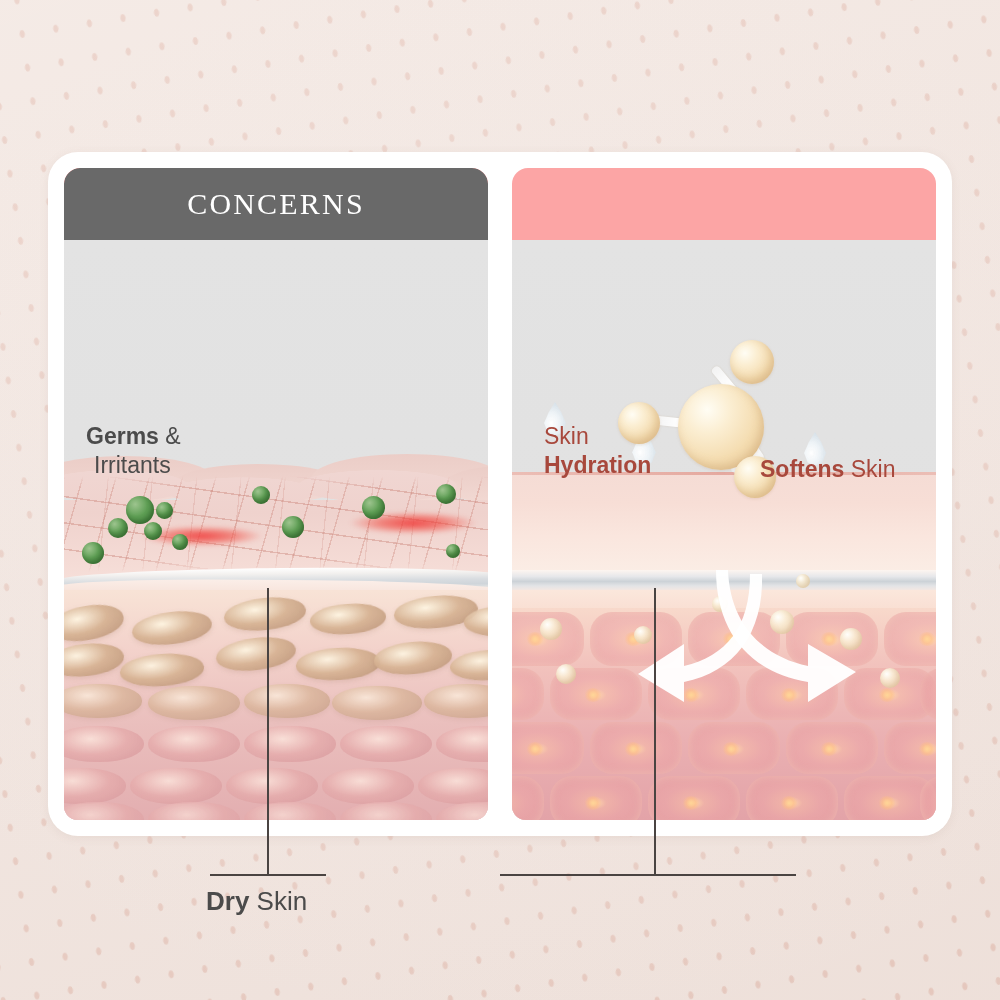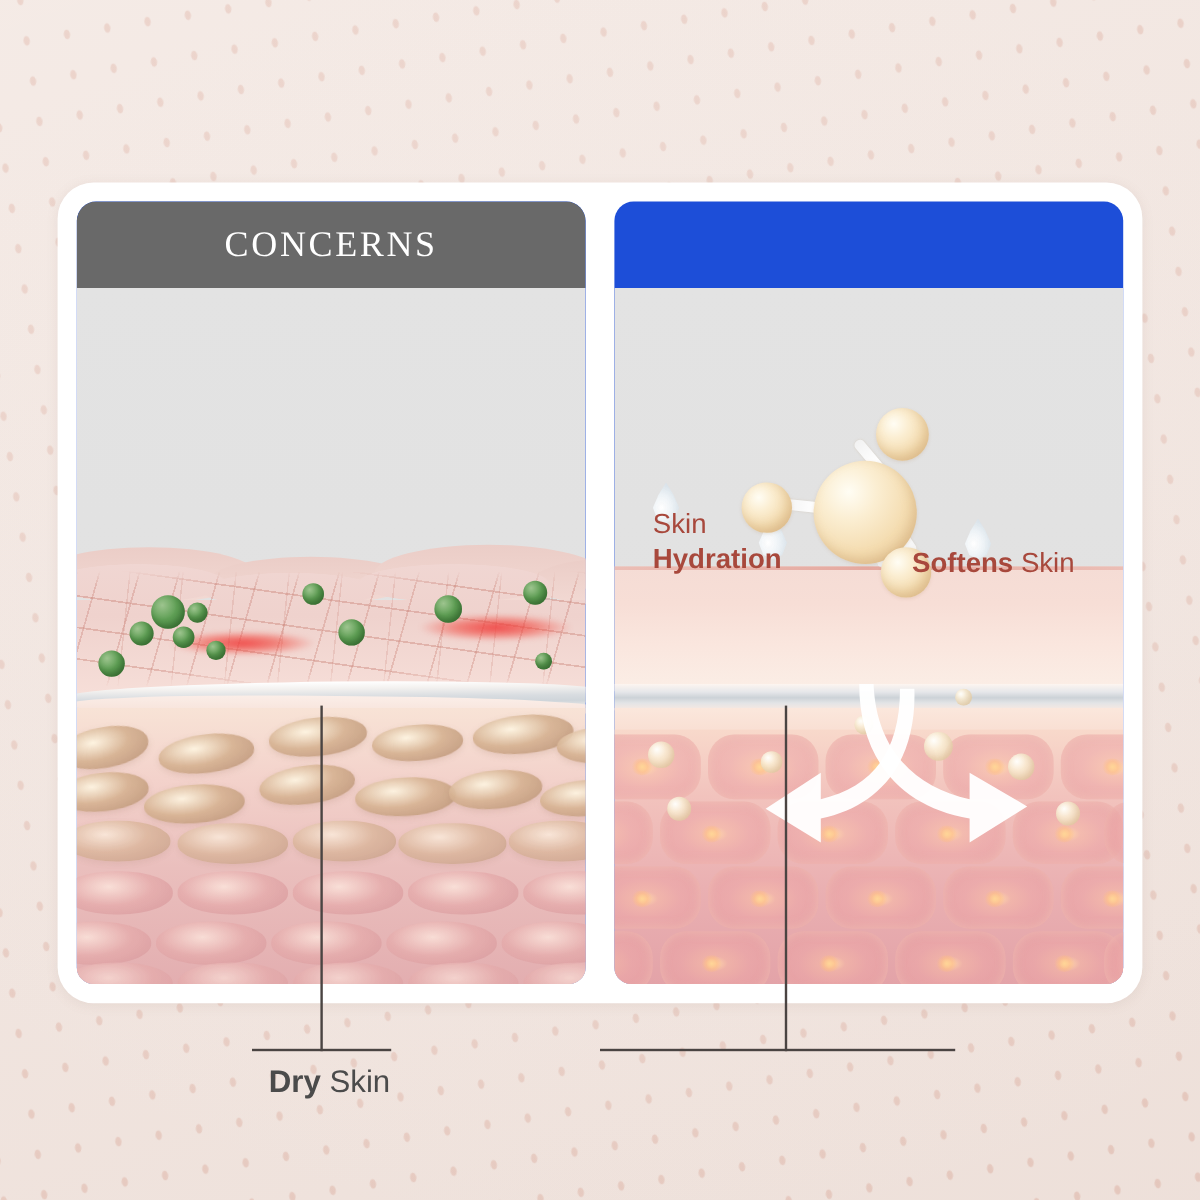--- a/index.html
+++ b/index.html
@@ -39,21 +39,21 @@
     border-radius: 30px;
     box-shadow: 0 2px 10px rgba(150,120,110,0.10);
   }
 
   .panel {
     position: absolute;
     top: 16px;
     width: 424px; height: 652px;
     border-radius: 16px 16px 14px 14px;
     overflow: hidden;
-    background: #1d4ed8;
+    background: #fca5a5;
   }
   #panel-concerns { left: 16px; }
   #panel-approach { left: 464px; }
 
   .panel-header {
     position: absolute; left: 0; top: 0; width: 100%; height: 72px;
     display: flex; align-items: center; justify-content: center;
     border-radius: 16px 16px 0 0;
   }
   #header-concerns { background: #696969; }
@@ -309,20 +309,24 @@
         <div class="cell cell-pink" style="left:162px; top:528px; width:92px; height:36px;"></div>
         <div class="cell cell-pink" style="left:258px; top:528px; width:92px; height:36px;"></div>
         <div class="cell cell-pink" style="left:354px; top:528px; width:92px; height:36px;"></div>
 
         <div class="cell cell-pink" style="left:-12px; top:562px; width:92px; height:36px; opacity:.8;"></div>
         <div class="cell cell-pink" style="left:84px;  top:562px; width:92px; height:36px; opacity:.8;"></div>
         <div class="cell cell-pink" style="left:180px; top:562px; width:92px; height:36px; opacity:.8;"></div>
         <div class="cell cell-pink" style="left:276px; top:562px; width:92px; height:36px; opacity:.8;"></div>
         <div class="cell cell-pink" style="left:372px; top:562px; width:92px; height:36px; opacity:.8;"></div>
 
+        <div class="lbl lbl-dark" style="left:22px; top:182px;">
+          <div><b>Germs</b><span> &amp;</span></div>
+          <div style="padding-left:8px;">Irritants</div>
+        </div>
 
       </div>
     </div>
 
     <div class="panel" id="panel-approach">
 
 
       <div class="panel-body">
 
         <div id="R-epidermis"></div>
@@ -416,18 +420,18 @@
       </div>
     </div>
   </div>
 
   <div class="pointer-v" style="left:267px; top:588px; height:288px;"></div>
   <div class="pointer-h" style="left:210px; top:874px; width:116px;"></div>
 
   <div class="pointer-v" style="left:654px; top:588px; height:288px;"></div>
   <div class="pointer-h" style="left:500px; top:874px; width:296px;"></div>
 
-  <div class="caption cap-dark" style="left:224px; top:886px;text-align:center;">
+  <div class="caption cap-dark" style="left:206px; top:886px;text-align:center;">
     <b>Dry</b><span> Skin</span>
   </div>
 
 
 </div>
 
 </body></html>

